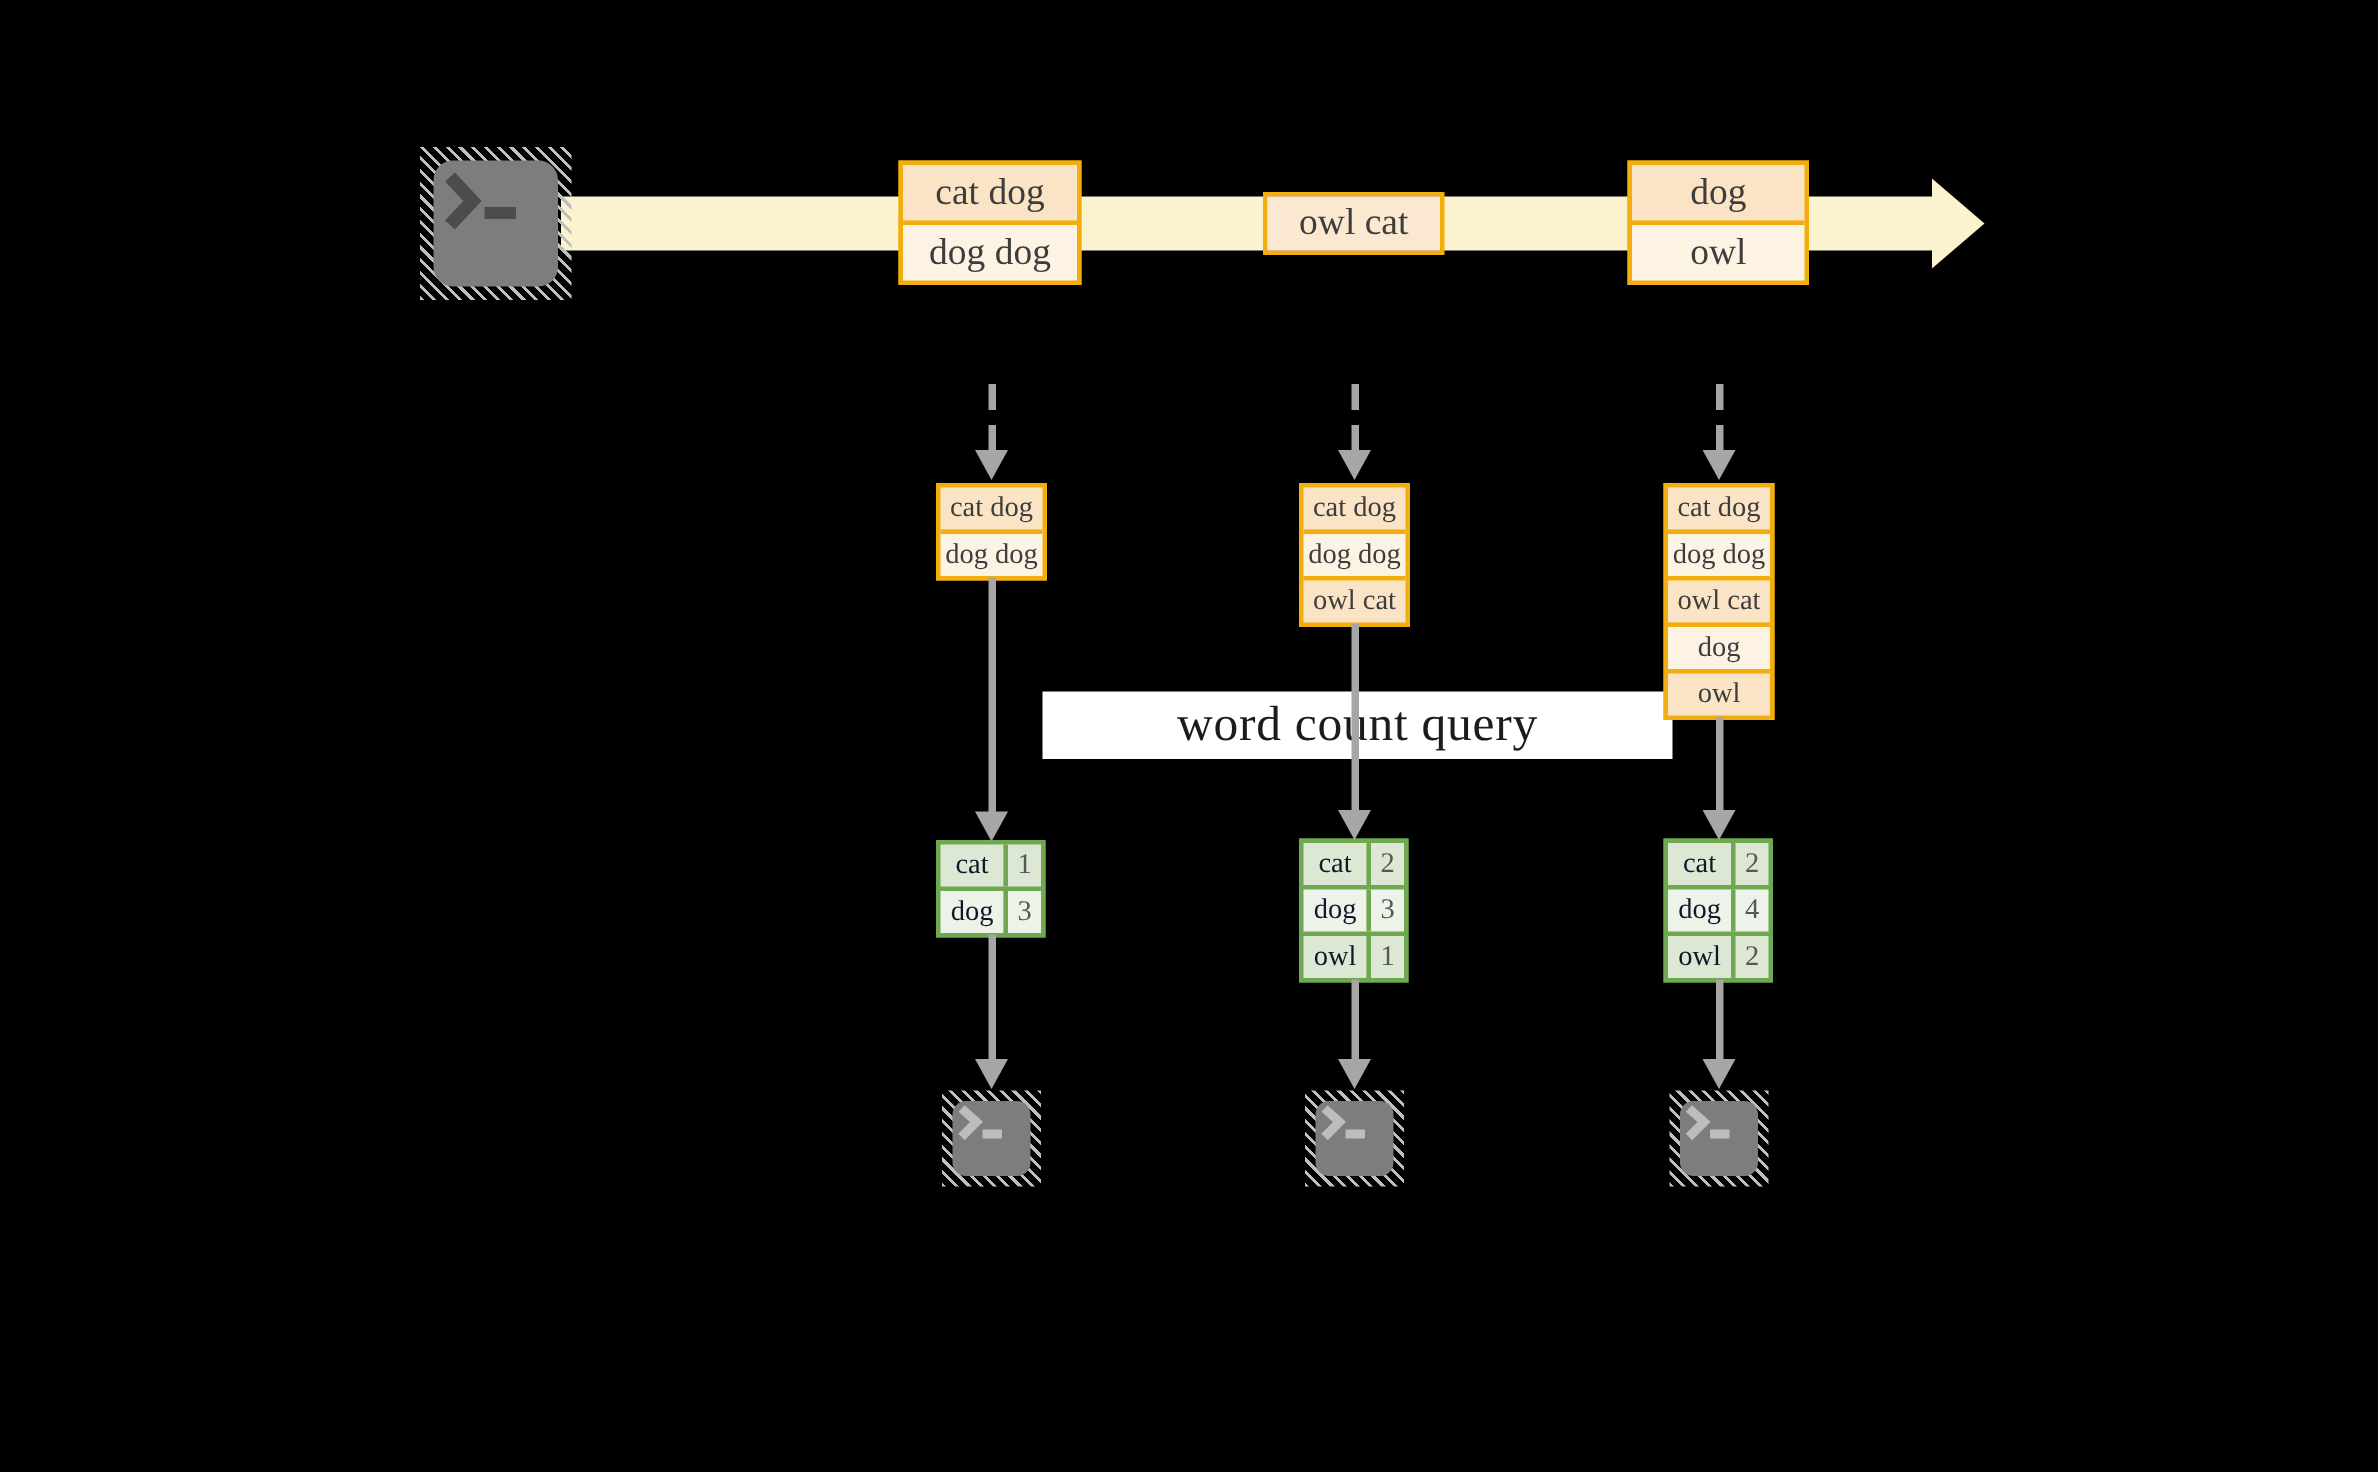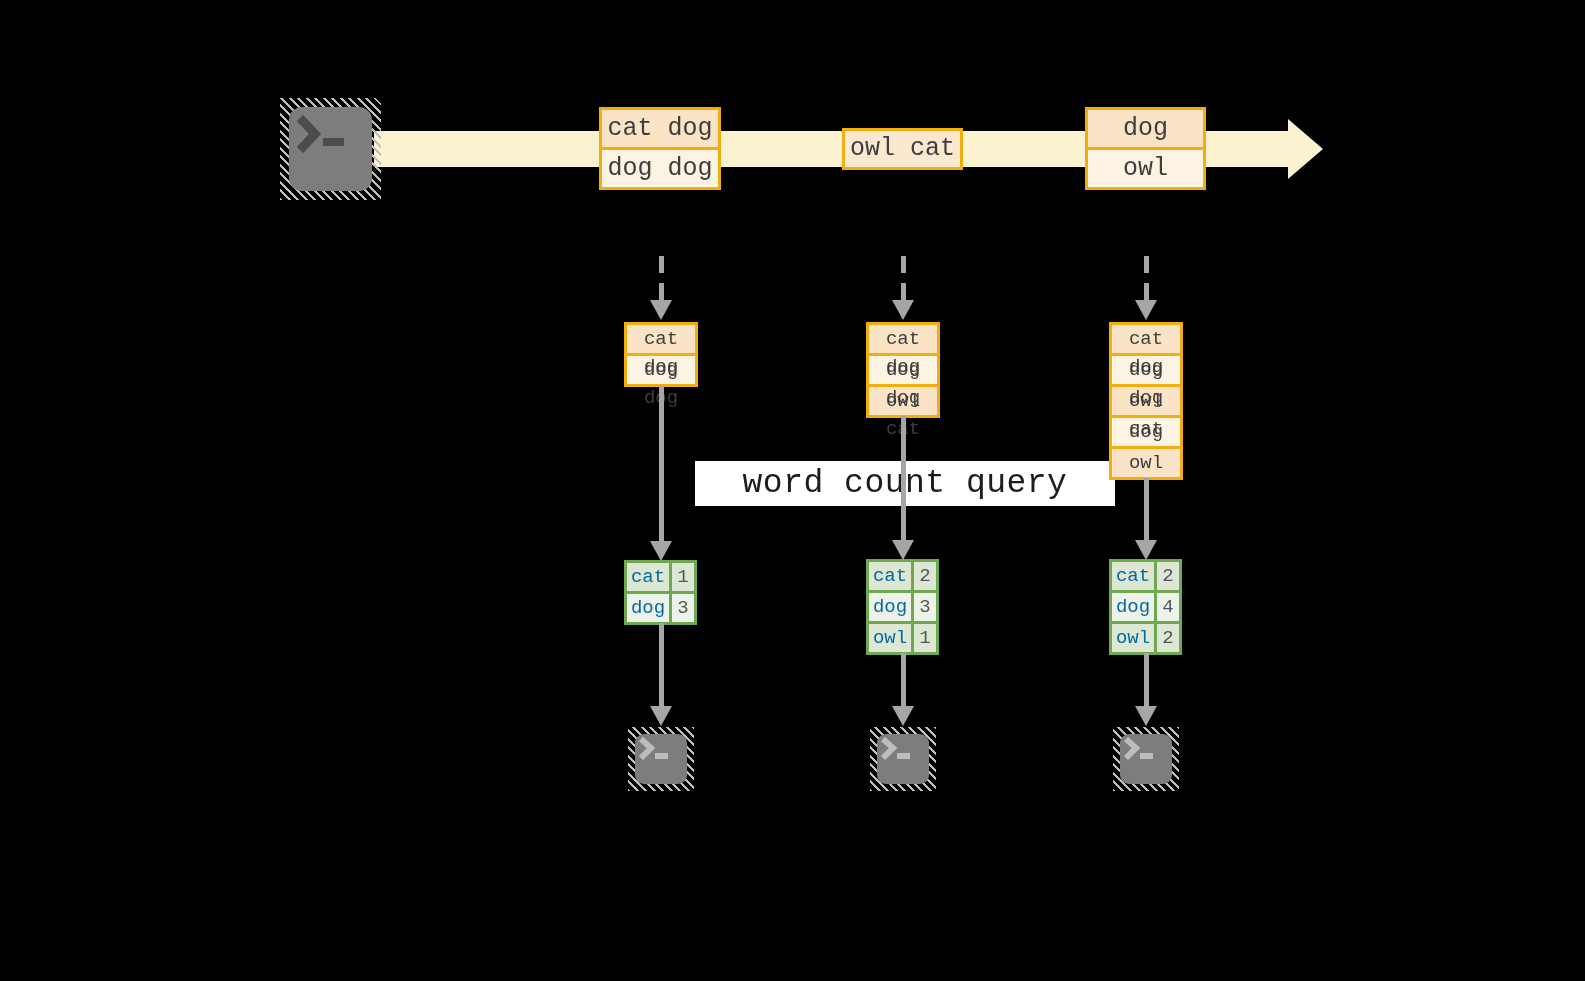--- a/index.html
+++ b/index.html
@@ -1,21 +1,21 @@
 <!DOCTYPE html>
 <html><head>
 <meta charset="utf-8">
 <style>
   html,body{margin:0;padding:0;background:#000;}
   #canvas{
     position:relative;
     width:1585px;height:981px;
     background:#000;
     overflow:hidden;
-    font-family:Liberation Mono, monospace;
+    font-family:Liberation Serif, serif;
     border-radius:30px;
   }
   
   .term{
     position:absolute;
     background:repeating-linear-gradient(45deg,#bfbfbf 0 2px,transparent 2px 6px);
   }
   .term-inner{
     position:absolute;
     background:#7d7d7d;
@@ -85,21 +85,21 @@
   
   .ctable{
     position:absolute;width:73px;z-index:2;
     border:3px solid #6FA850;background:#6FA850;
     box-sizing:border-box;
   }
   .crow{display:flex;}
   .crow + .crow{border-top:3px solid #6FA850;}
   .wcell{
     width:42px;height:28px;line-height:28px;
-    text-align:center;font-size:19px;color:#0369a1;
+    text-align:center;font-size:19px;color:#0f172a;
   }
   .ncell{
     width:22px;height:28px;line-height:28px;
     border-left:3px solid #6FA850;
     text-align:center;font-size:19px;color:#565656;
   }
   .crow:nth-child(odd) .wcell,.crow:nth-child(odd) .ncell{background:#DDE8D4;}
   .crow:nth-child(even) .wcell,.crow:nth-child(even) .ncell{background:#EEF3EA;}
 </style>
 </head>

